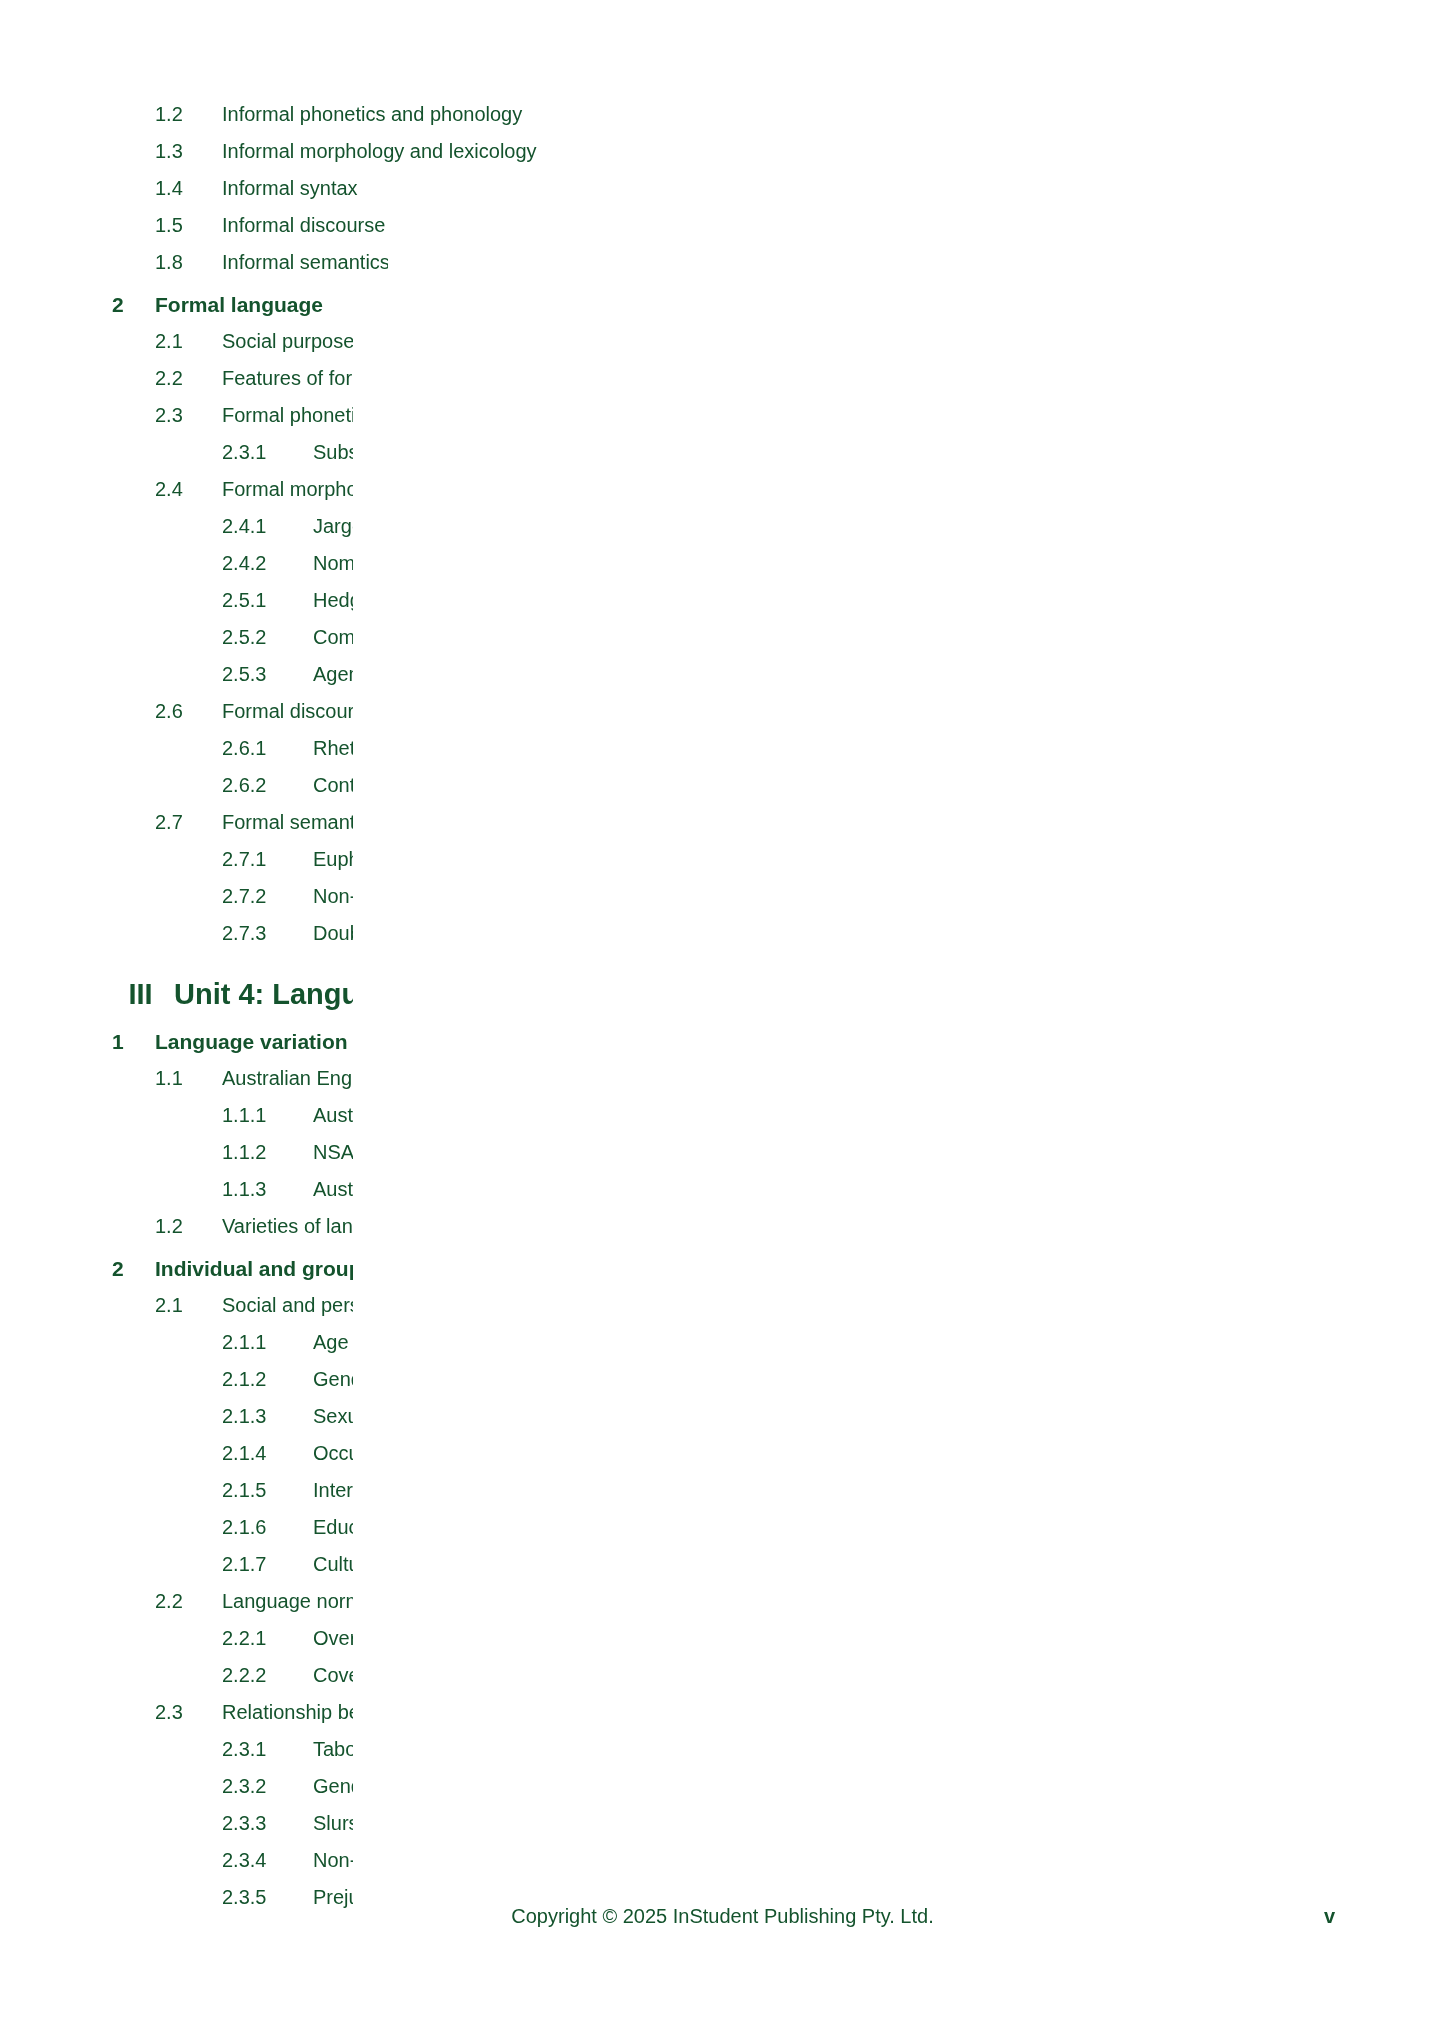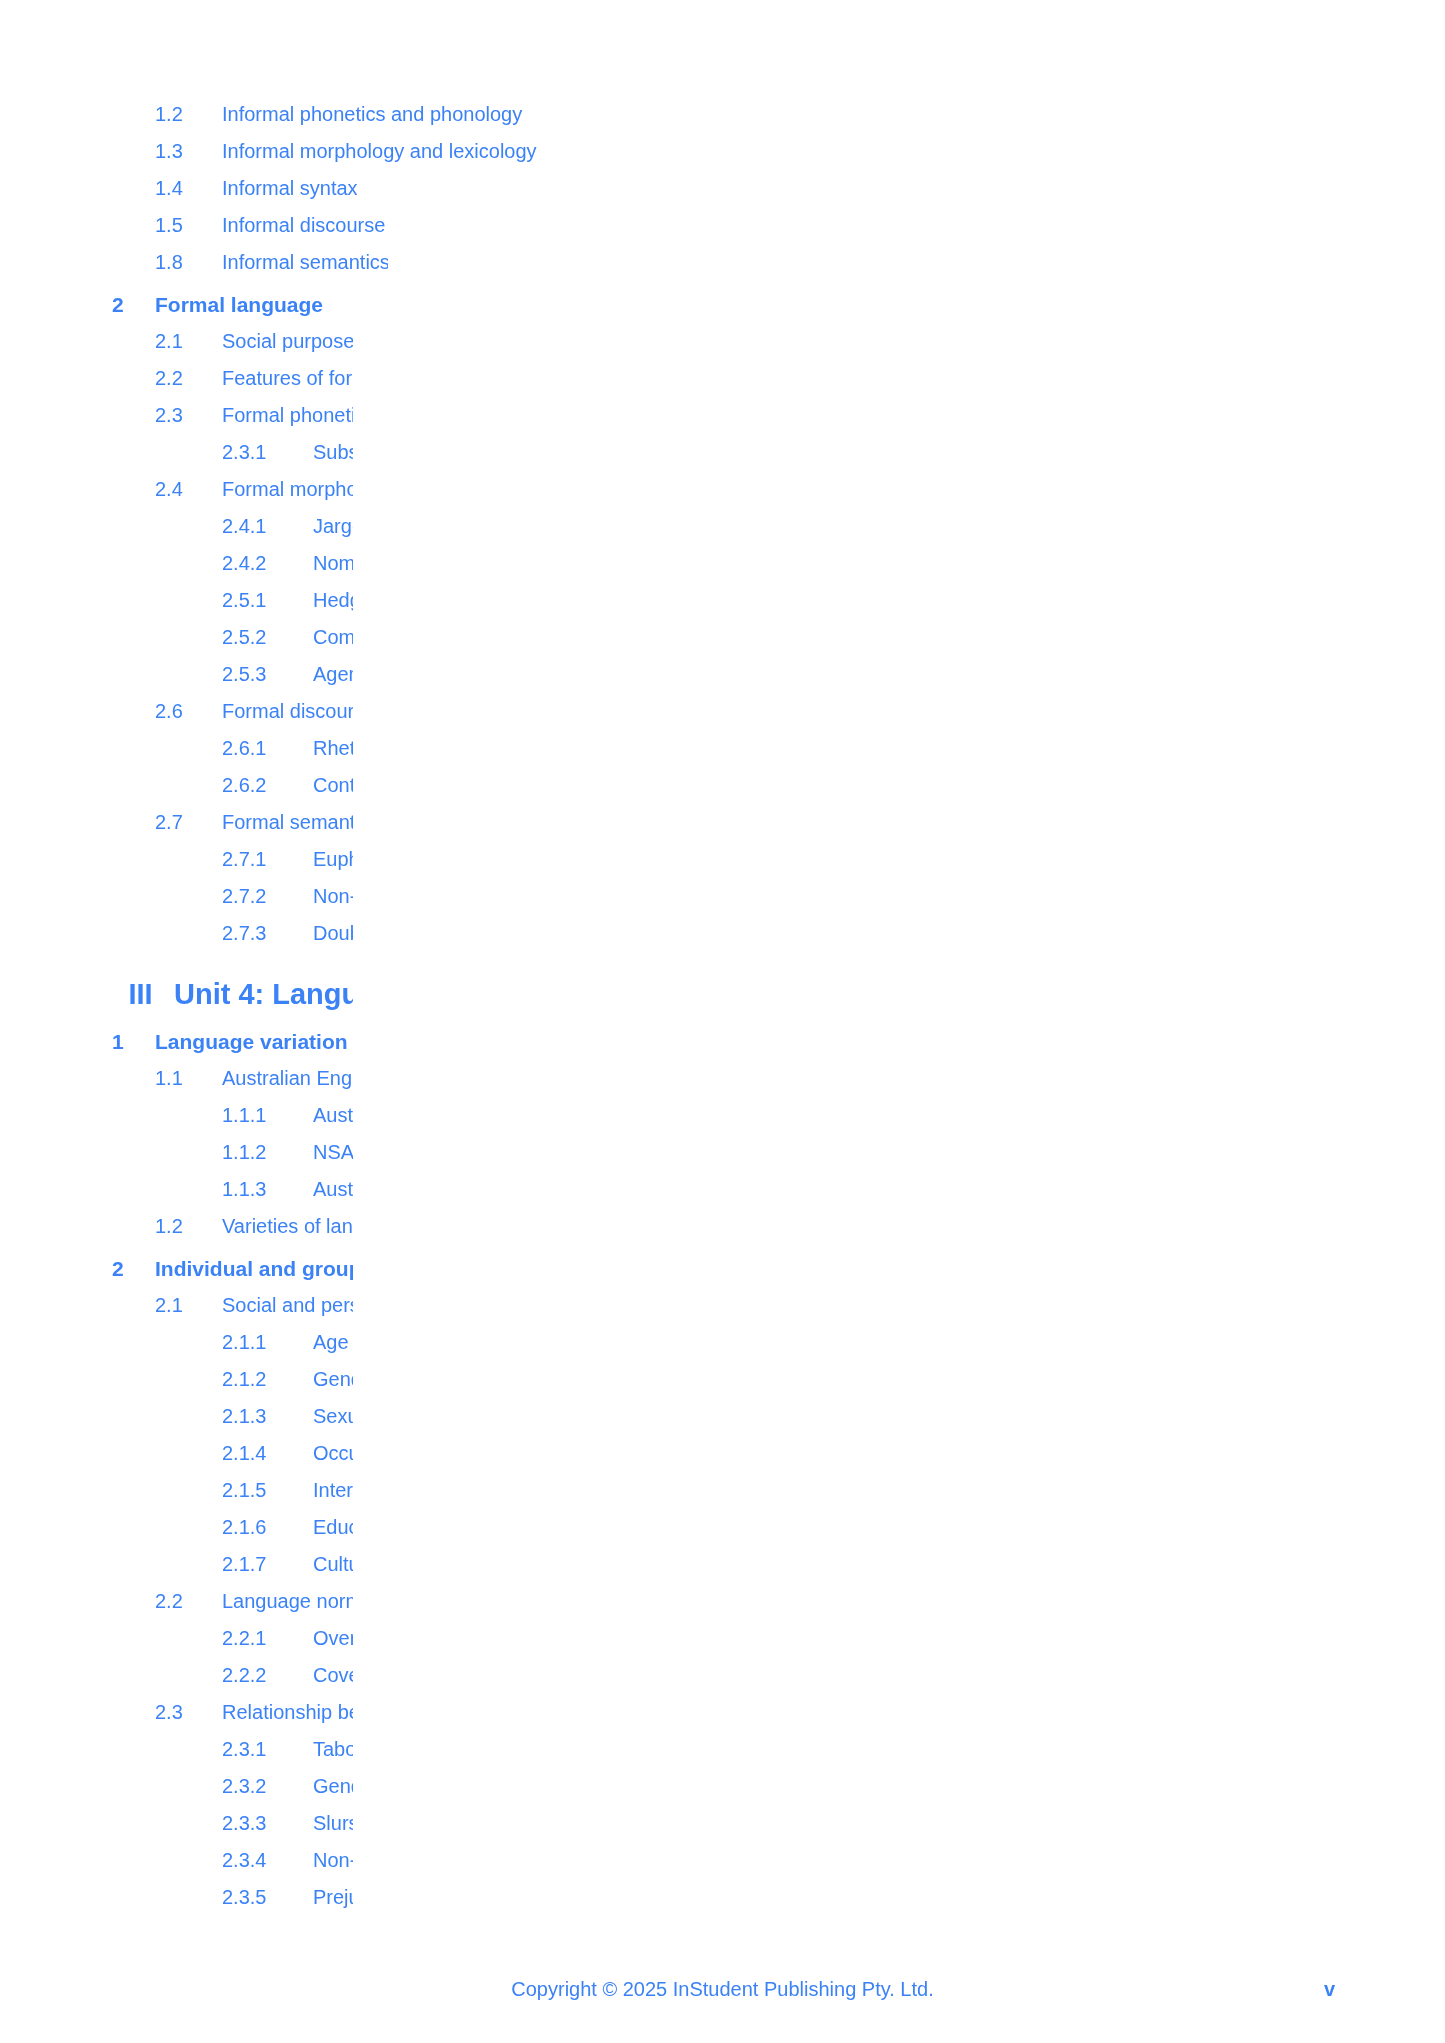--- a/index.html
+++ b/index.html
@@ -5,21 +5,21 @@
   html, body {
     margin: 0;
     padding: 0;
     background: #ffffff;
   }
   .page {
     position: relative;
     width: 1445px;
     height: 2043px;
     background: #ffffff;
-    color: #3b82f6;
+    color: #14532d;
     font-family: "Liberation Sans", sans-serif;
     overflow: hidden;
   }
   .toc {
     position: absolute;
     top: 96px;
     left: 107px;
     right: 110px;
   }
   .row {
@@ -61,21 +61,21 @@
     line-height: 48px;
     margin-top: 18px;
   }
   .row.part .num { width: 67px; text-align: center; }
   .row.part .leader, .row.chapter .leader { background-image: none; }
 
   .footer {
     position: absolute;
     left: 0;
     right: 0;
-    top: 1976px;
+    top: 1903px;
     height: 26px;
     line-height: 26px;
     font-size: 20px;
   }
   .footer .copyright {
     display: block;
     text-align: center;
   }
   .footer .folio {
     position: absolute;

